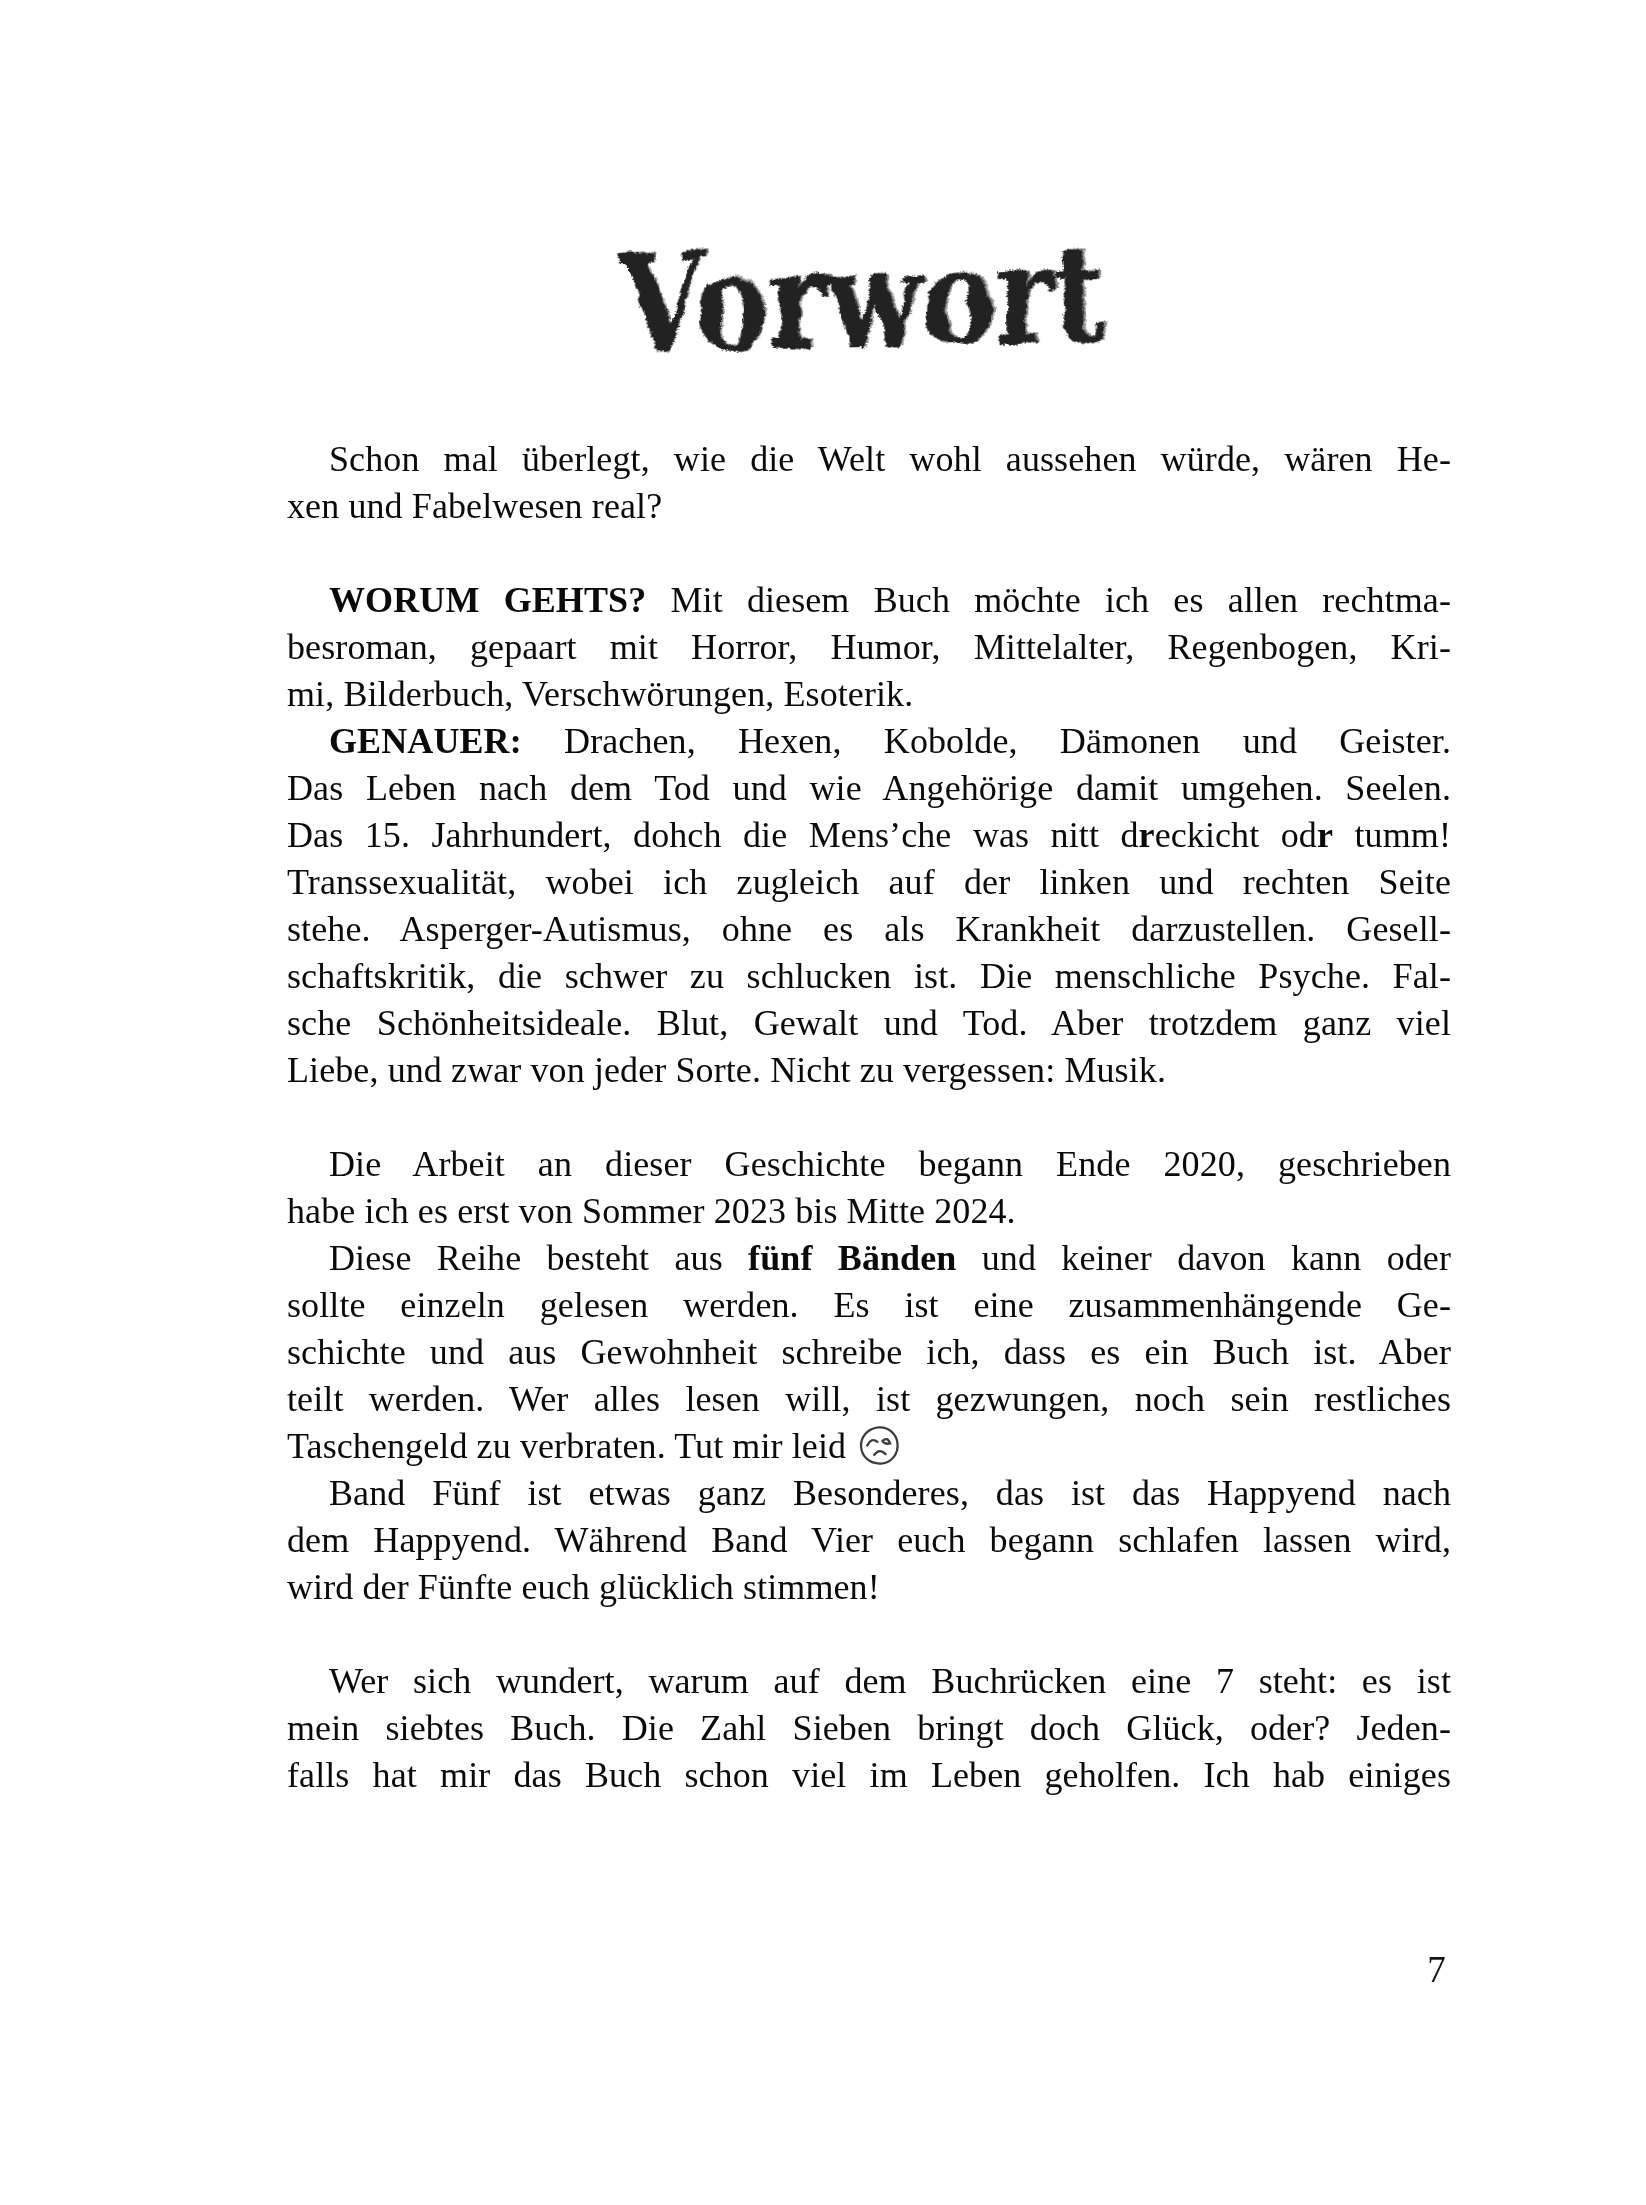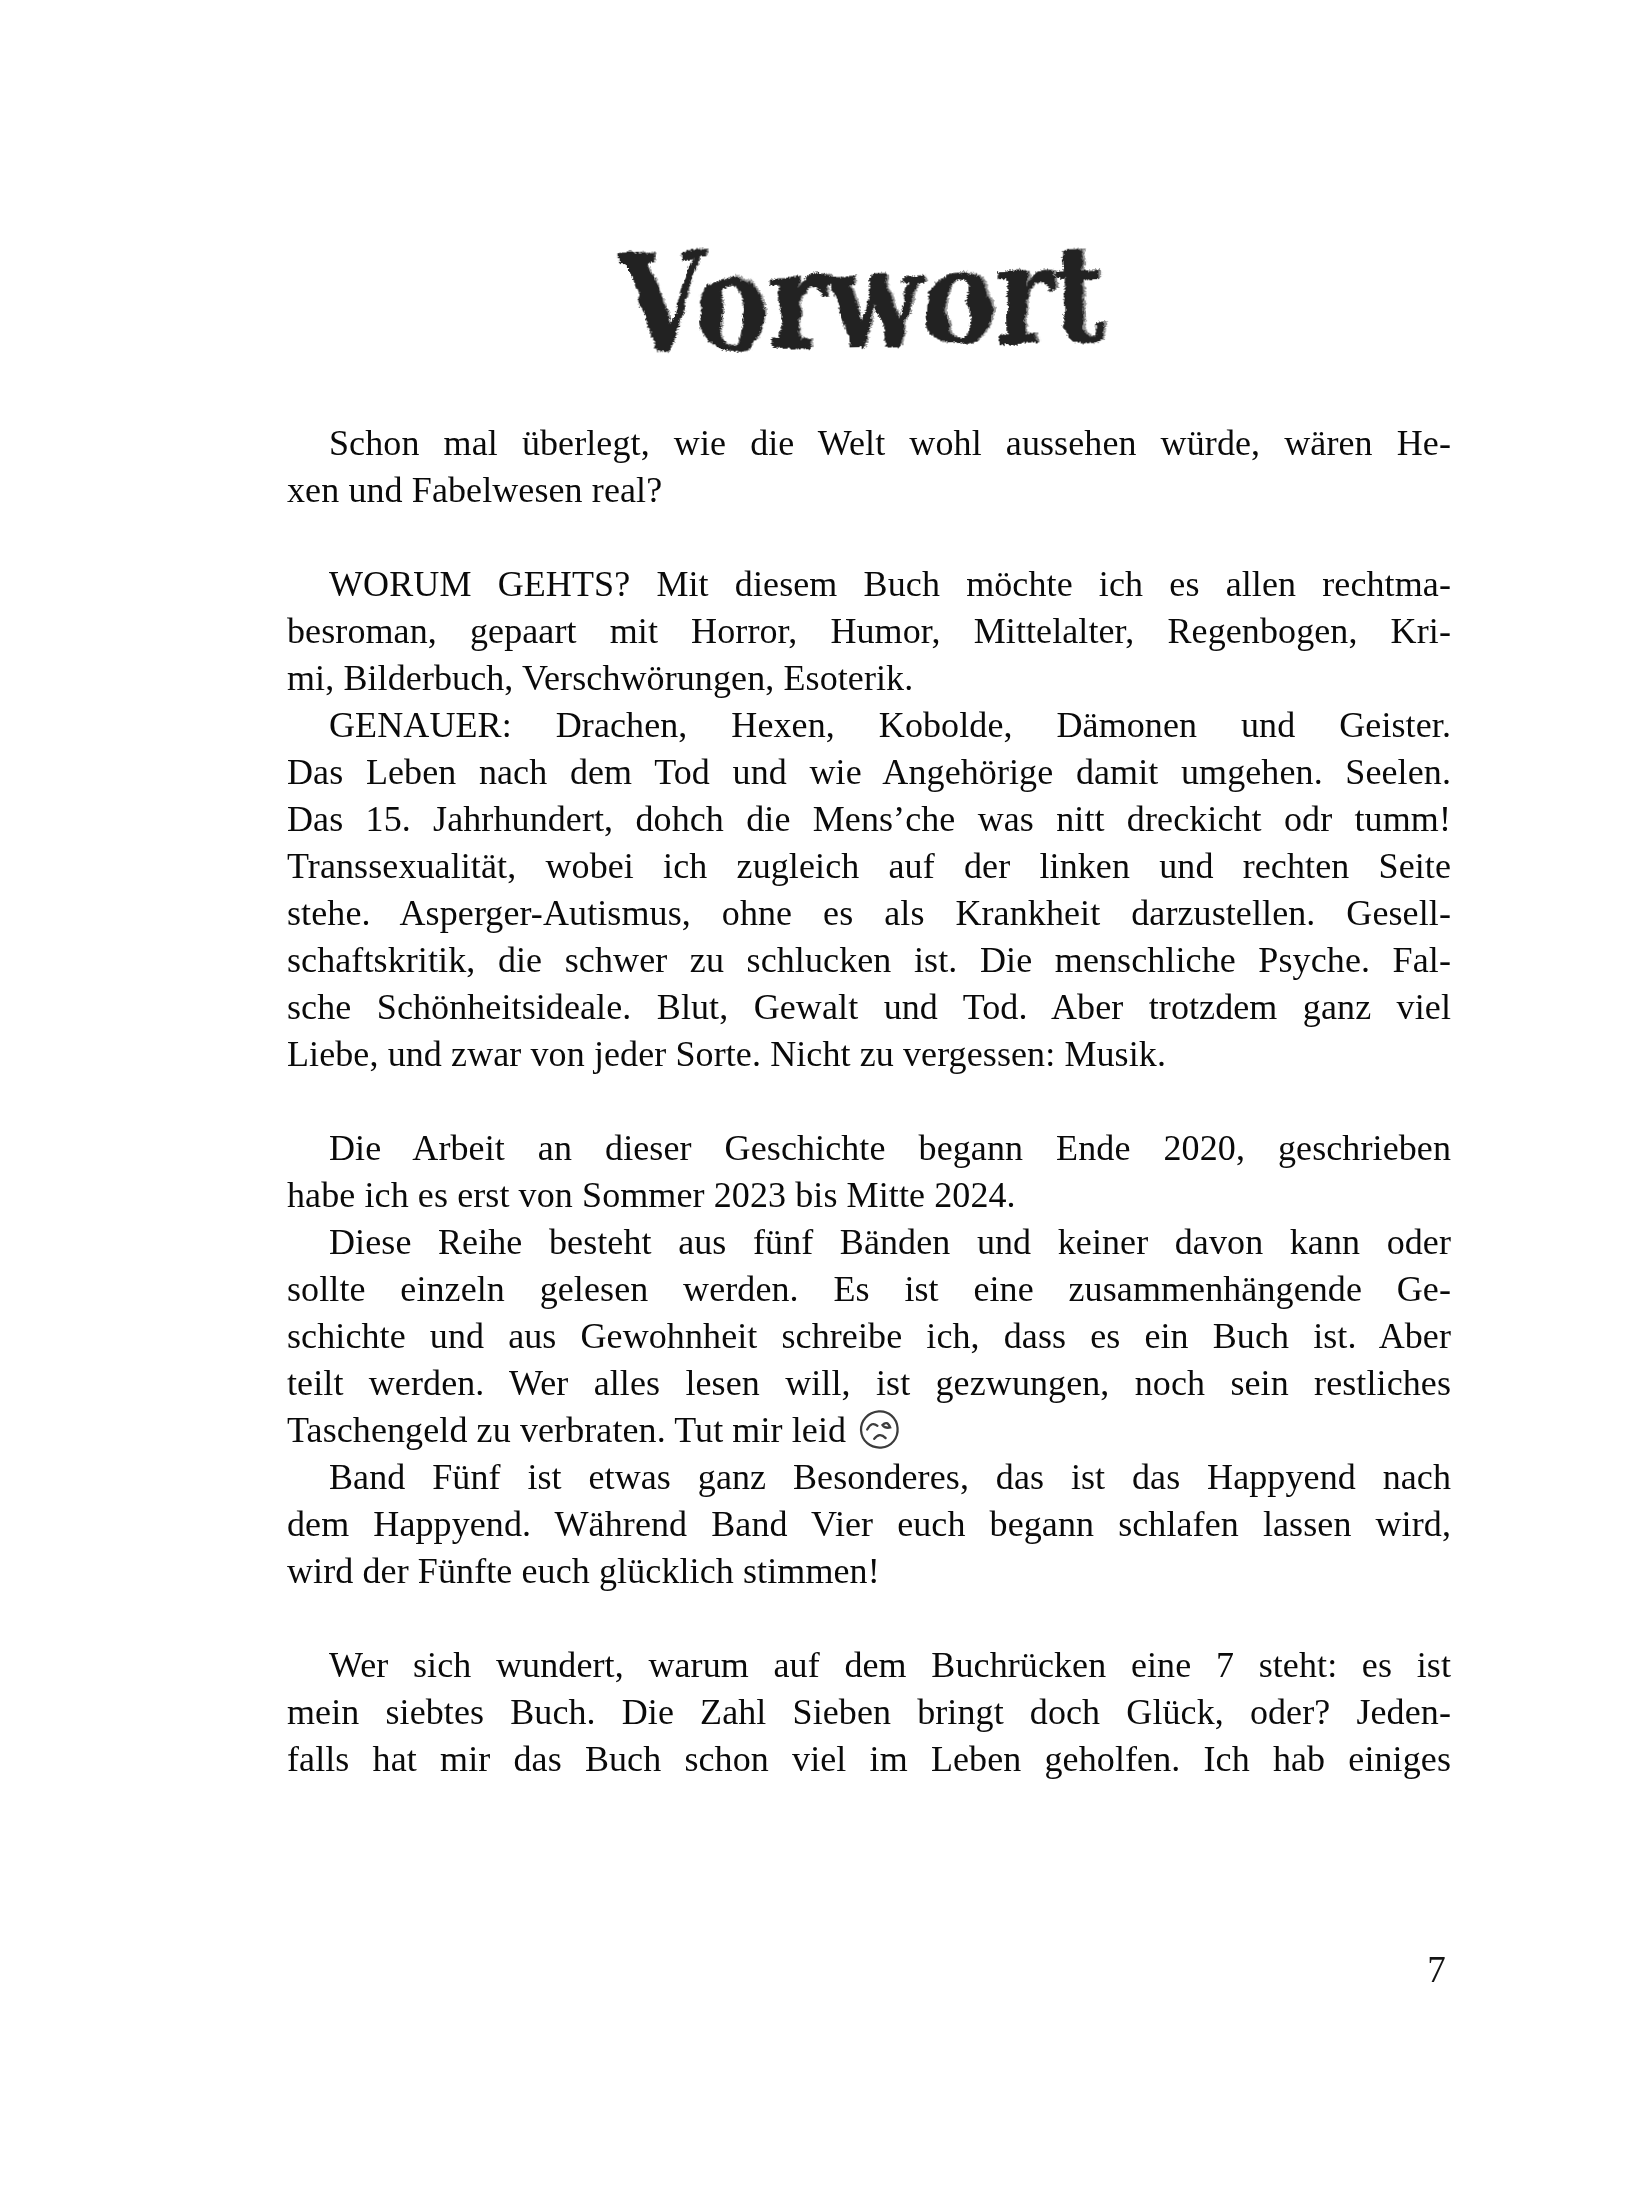--- a/index.html
+++ b/index.html
@@ -27,37 +27,37 @@
     font-family: "DejaVu Serif", "Liberation Serif", serif;
     font-weight: bold;
     font-size: 305px;
     text-anchor: middle;
   }
   .title-copy-main { fill: #232323; }
   .title-copy-ghost { fill: #3a3a3a; opacity: 0.55; }
   .text-block {
     position: absolute;
     left: 287px;
-    top: 420px;
+    top: 436px;
     width: 1164px;
     font-size: 36px;
     line-height: 47px;
     letter-spacing: 0.1px;
   }
   .para { margin: 0; }
   .para.gap { margin-top: 47px; }
   .line {
     text-align: justify;
     height: 47px;
     overflow: hidden;
   }
   .line.first { text-indent: 42px; }
   .line.j { text-align-last: justify; }
   .line.j::after { content: ""; display: inline-block; width: 100%; }
-  .b { font-weight: normal; }
+  .b { font-weight: bold; }
   .emoji {
     display: inline-block;
     width: 41px;
     height: 41px;
     vertical-align: -8px;
     margin-left: 3.5px;
   }
   .folio {
     position: absolute;
     left: 287px;

